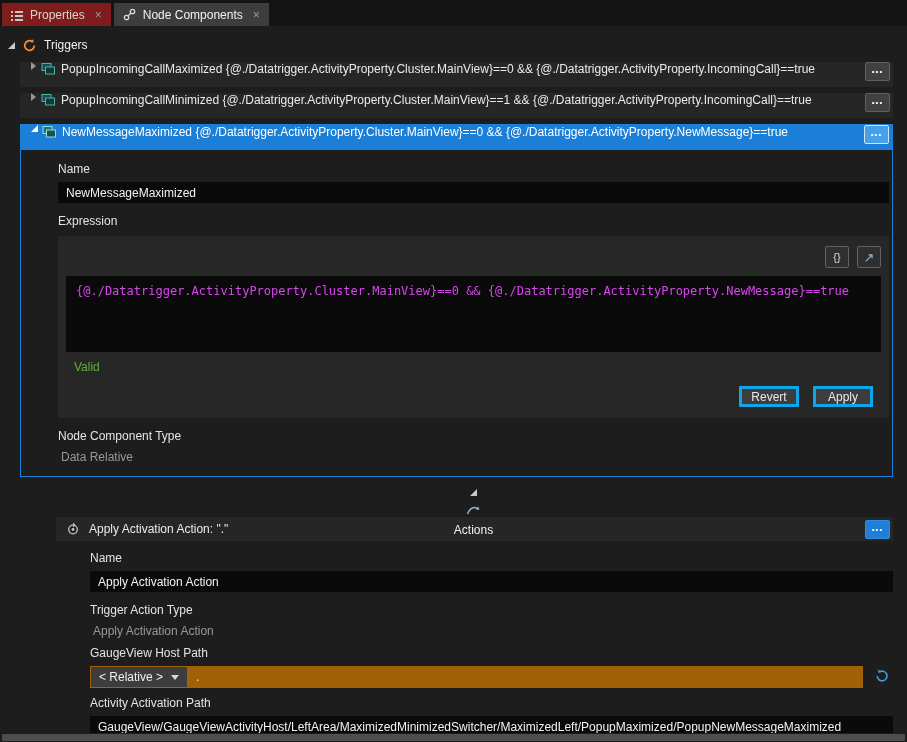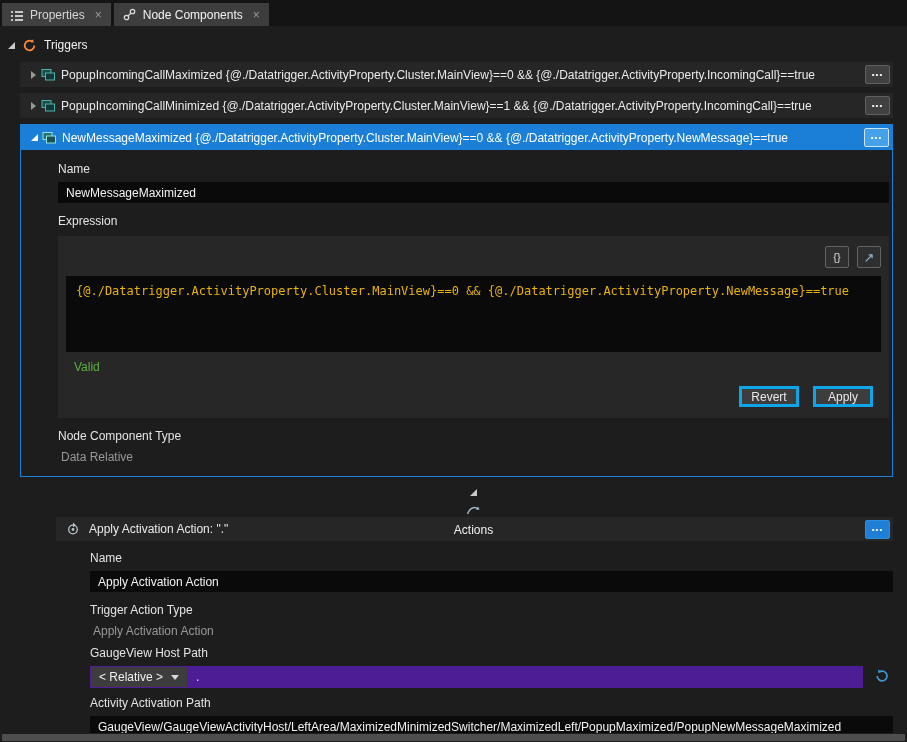--- a/index.html
+++ b/index.html
@@ -12,42 +12,42 @@
     position: relative;
   }
 
   
   .tabbar {
     height: 26px; background: #141414;
     display: flex; align-items: flex-end; padding-left: 2px; gap: 3px;
   }
   .tab {
     height: 23px; display: inline-flex; align-items: center; gap: 7px;
-    padding: 0 9px; background: #404040; color: #d6d6d6; white-space: nowrap;
+    padding: 0 9px; background: #7f1d1d; color: #d6d6d6; white-space: nowrap;
   }
   .tab.active { background: #3d3d3d; color: #f2f2f2; }
   .tab .close { color: #9a9a9a; font-size: 12px; margin-left: 3px; }
   .ticon { display: inline-flex; align-items: center; }
 
   
   .sec-header { display: flex; align-items: center; gap: 7px; height: 18px; }
   .sec-header.triggers-h { margin: 10px 0 0 8px; }
   .sec-header.actions-h  { margin: 12px 0 0 40px; flex-direction: column; }
   .sec-title { color: #f0f0f0; }
 
   
   .tri-corner { width: 0; height: 0; border-left: 7px solid transparent; border-bottom: 7px solid #c9c9c9; display: inline-block; }
   .tri-corner.white { border-bottom-color: #ffffff; }
   .tri-right { width: 0; height: 0; border-top: 4px solid transparent; border-bottom: 4px solid transparent; border-left: 5px solid #989898; display: inline-block; }
   .chev-down { width: 0; height: 0; border-left: 4px solid transparent; border-right: 4px solid transparent; border-top: 5px solid #d8d8d8; display: inline-block; }
 
   
   .rows { margin: 8px 14px 0 20px; }
   .trow {
-    height: 25px; display: flex; align-items: center;
+    height: 25px; display: flex; 
     background: #262626; padding: 0 3px 0 6px; margin-bottom: 6px;
   }
   .trow .expander { width: 15px; display: inline-flex; justify-content: center; }
   .trow .ricon { width: 20px; display: inline-flex; }
   .trow .rlabel { flex: 1; color: #eaeaea; white-space: nowrap; overflow: hidden; }
   .dots {
     width: 25px; height: 19px; background: #414141; border: 1px solid #606060;
     border-radius: 2px; color: #ffffff; font-size: 8px; letter-spacing: 1px;
     display: inline-flex; align-items: center; justify-content: center;
     font-family: "Liberation Sans", sans-serif;
@@ -69,21 +69,21 @@
   .etools { display: flex; justify-content: flex-end; gap: 8px; padding-top: 2px; }
   .sqbtn {
     width: 24px; height: 22px; background: #2f2f2f; border: 1px solid #636363;
     border-radius: 2px; color: #dcdcdc; font-size: 11px;
     display: inline-flex; align-items: center; justify-content: center;
     font-family: "Liberation Sans", sans-serif;
   }
   .sqbtn.arrowb { color: #8fb8d8; font-size: 13px; }
   .code {
     margin-top: 8px; background: #0a0a0a; min-height: 76px; padding: 8px 10px;
-    font-family: "DejaVu Sans Mono", monospace; font-size: 12px; color: #eab308;
+    font-family: "DejaVu Sans Mono", monospace; font-size: 12px; color: #d946ef;
     white-space: pre-wrap; word-break: break-all;
   }
   .valid { margin-top: 8px; margin-left: 8px; color: #5fae3f; }
   .ebtns { display: flex; justify-content: flex-end; gap: 14px; margin-top: 12px; padding-right: 8px; }
   .gbtn {
     width: 60px; height: 21px; background: #3d3d3d; border: 3px solid #0ea5e9;
     color: #e8e8e8; font-size: 12px; font-family: "Liberation Sans", sans-serif;
     display: inline-flex; align-items: center; justify-content: center;
   }
   .gval { margin-top: 6px; color: #989898; padding-left: 3px; }
@@ -91,21 +91,21 @@
   
   .arow {
     margin: 10px 14px 0 56px; height: 24px; background: #262626;
     display: flex; align-items: center; gap: 8px; padding: 0 3px 0 10px;
   }
   .arow .alabel { flex: 1; color: #eaeaea; white-space: nowrap; overflow: hidden; }
   .dots.blue { background: #1f7fd6; border-color: #2e8ede; }
 
   .adetail { margin: 0 14px 0 90px; }
   .hostrow { display: flex; align-items: center; gap: 8px; margin-top: 5px; }
-  .hostfield { flex: 1; height: 22px; background: #4c1d95; display: flex; align-items: center; }
+  .hostfield { flex: 1; height: 22px; background: #a16207; display: flex; align-items: center; }
   .ddl {
     height: 20px; margin-left: 1px; background: #3d3d3d; display: inline-flex;
     align-items: center; gap: 8px; padding: 0 8px; color: #f0f0f0; white-space: nowrap;
   }
   .dotval { padding-left: 9px; color: #e0e0e0; }
   .resetbtn { width: 22px; height: 22px; background: transparent; border: none; display: inline-flex; align-items: center; justify-content: center; }
 
   
   .hscroll { position: absolute; left: 0; right: 0; bottom: 0; height: 9px; background: #1d1d1d; padding: 1px 2px; }
   .hthumb { height: 7px; width: 100%; background: #4e4e4e; border-radius: 1px; }

